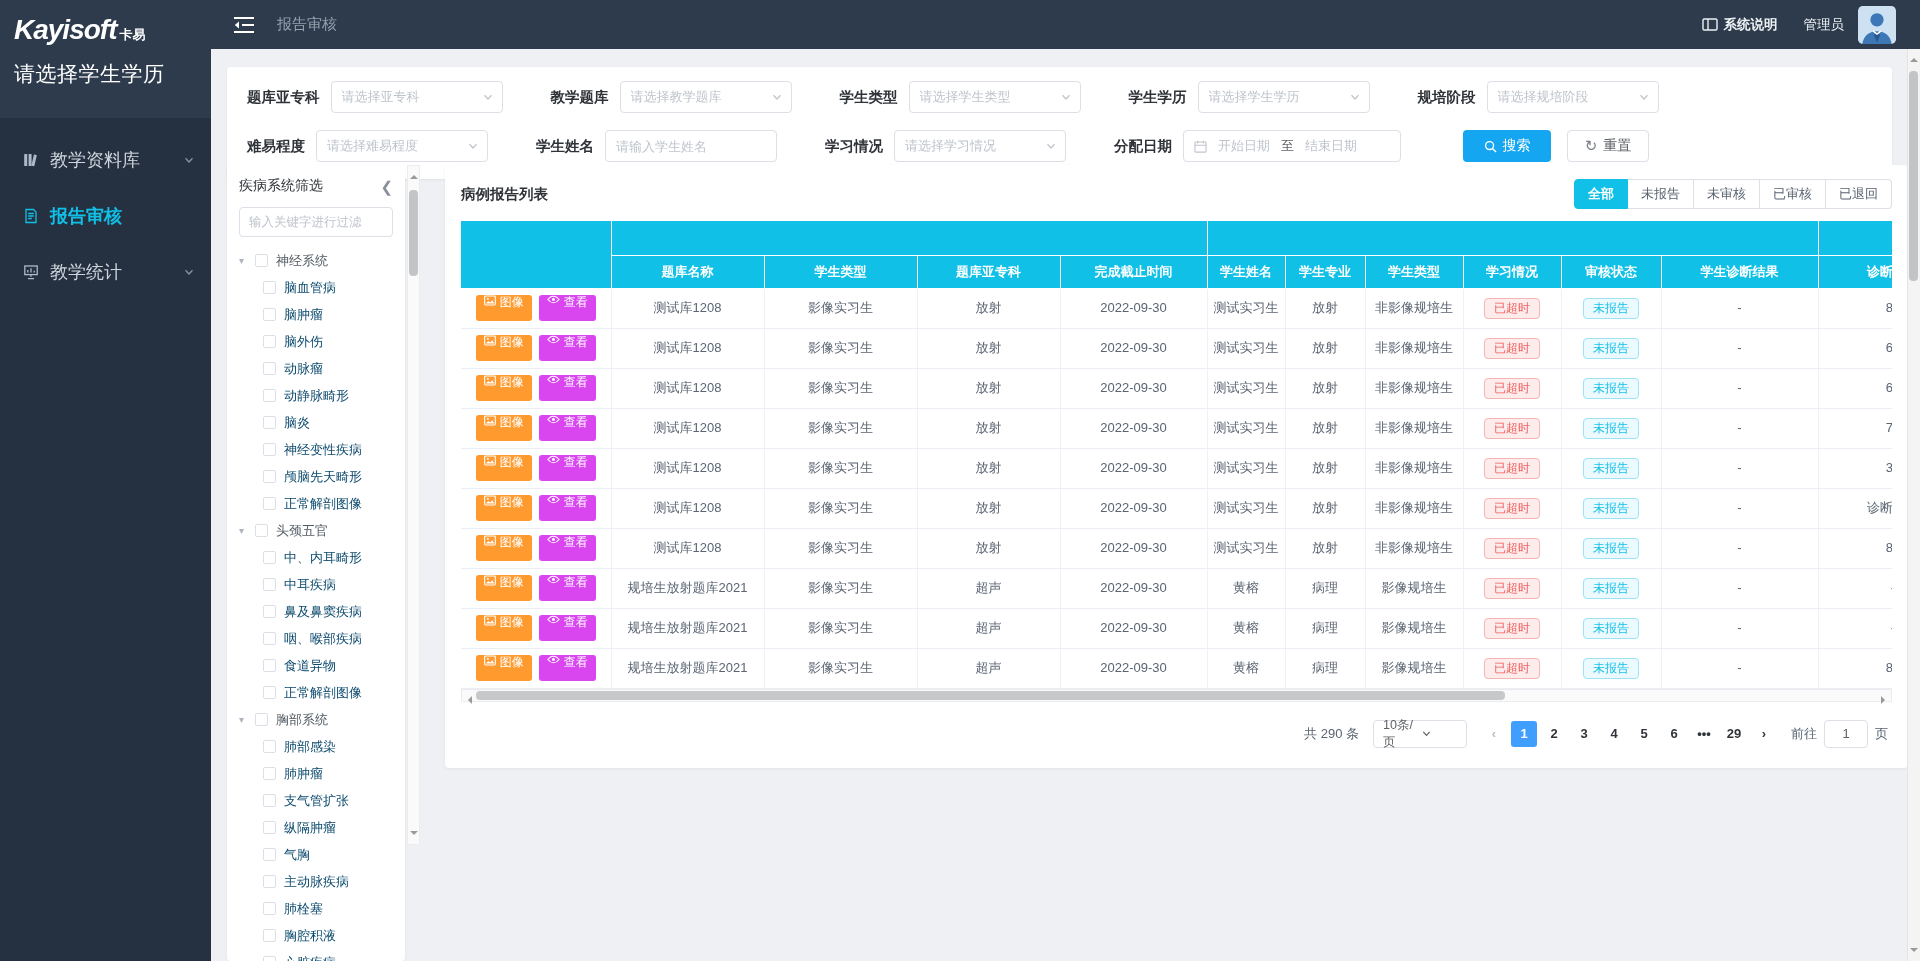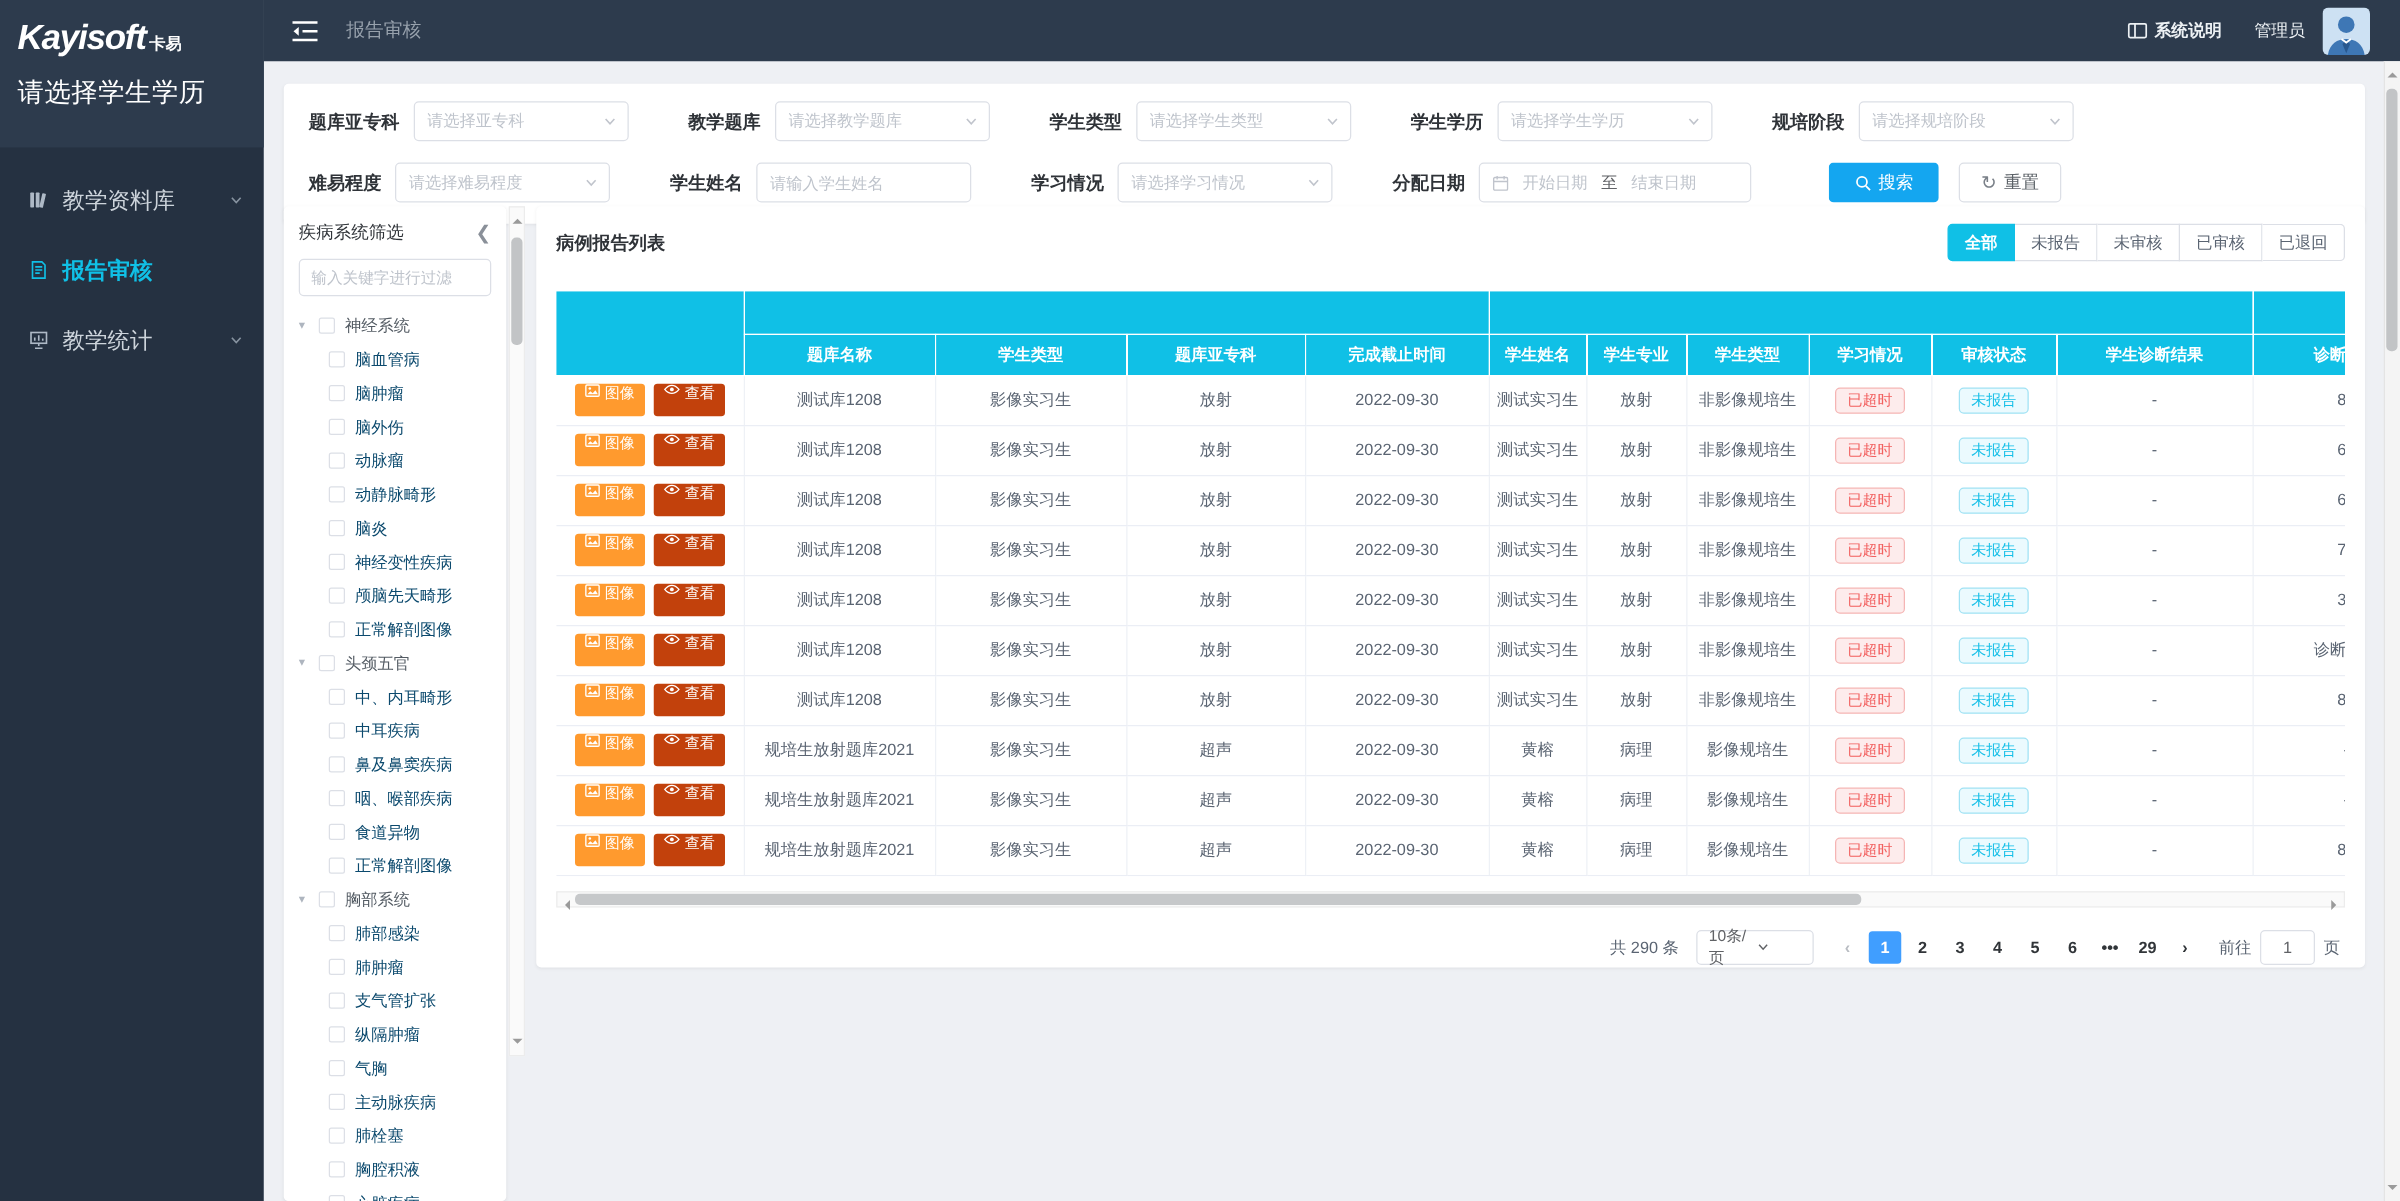--- a/index.html
+++ b/index.html
@@ -70,42 +70,42 @@
   
   .pscroll{position:absolute;left:196px;top:116px;width:13px;height:680px;background:#fafafa;border:1px solid #ececec}
   .pscroll .thumb{position:absolute;left:1px;top:24px;width:9px;height:86px;background:#c2c4c6;border-radius:4px}
   .tri{width:0;height:0;border:4px solid transparent;margin:4px auto}
   .tri-up{border-bottom-color:#9a9a9a;margin-top:5px}
   .tri-down{border-top-color:#9a9a9a;position:absolute;bottom:1px;left:2px}
   .tri-left{border-right-color:#9a9a9a;position:absolute;left:2px;top:2px}
   .tri-right{border-left-color:#9a9a9a;position:absolute;right:2px;top:2px}
 
   
-  .report-card{position:absolute;left:218px;top:116px;width:1463px;min-height:592px;padding:12px 0 2px}
+  .report-card{position:absolute;left:234px;top:116px;width:1463px;min-height:592px;padding:12px 0 20px}
   .report-head{display:flex;align-items:center;padding:2px 16px 12px}
   .report-title{font-weight:700;font-size:14.5px;color:#2f3338}
   .rh-spacer{flex:1}
   .tabs{display:flex}
   .tab{height:30px;padding:0 13px;display:flex;align-items:center;border:1px solid #dcdfe6;border-left-width:0;font-size:13px;color:#5a6472;background:#fff;cursor:pointer;white-space:nowrap}
   .tab:first-child{border-left-width:1px;border-radius:4px 0 0 4px}
   .tab:last-child{border-radius:0 4px 4px 0}
   .tab.active{background:#10c0e6;border-color:#10c0e6;color:#fff;font-weight:700}
 
   
-  .table-wrap{margin:12px 16px;width:1431px;overflow:hidden}
+  .table-wrap{margin:0 16px;width:1431px;overflow:hidden}
   table{border-collapse:collapse;table-layout:fixed;width:1507px}
   thead th{background:#10c0e6;color:#fff;font-size:13px;font-weight:700;border-right:1px solid rgba(255,255,255,.55);border-bottom:1px solid rgba(255,255,255,.55);padding:0 4px;white-space:nowrap;overflow:hidden}
   thead tr.group-row th{height:34px}
   thead tr.sub-row th{height:33px}
   tbody td{height:40px;text-align:center;font-size:13px;color:#5a6472;border-bottom:1px solid #ebeef5;border-right:1px solid #eef1f6;padding:3px 4px;overflow:hidden;line-height:1.25}
   tbody tr:first-child td{border-top:1px solid #ebeef5}
   td.action-cell{white-space:nowrap}
   .tbtn{display:inline-flex;align-items:flex-start;gap:4px;height:26px;padding:0 8px;border-radius:3px;color:#fff;font-size:12px;cursor:pointer;vertical-align:middle}
   .tbtn-image{background:#ff9a2e;margin-right:7px}
-  .tbtn-view{background:#c2410c}
+  .tbtn-view{background:#d946ef}
   .badge{display:inline-block;padding:2px 9px;border-radius:4px;font-size:12px;border:1px solid;white-space:nowrap}
   .badge-red{color:#f2605f;border-color:#f5b5b4;background:#fdecec}
   .badge-cyan{color:#18c0e8;border-color:#9fe2f4;background:#ebfafe}
 
   
   .hscroll{position:relative;margin:0 16px;width:1431px;height:13px;background:#fafafa;border:1px solid #ececec}
   .hscroll .thumb{position:absolute;left:14px;top:1px;height:9px;width:72%;background:#c6c8ca;border-radius:4px}
 
   
   .pagination{display:flex;align-items:center;justify-content:flex-end;padding:18px 20px 0;font-size:13px;color:#5a6472;gap:14px}

